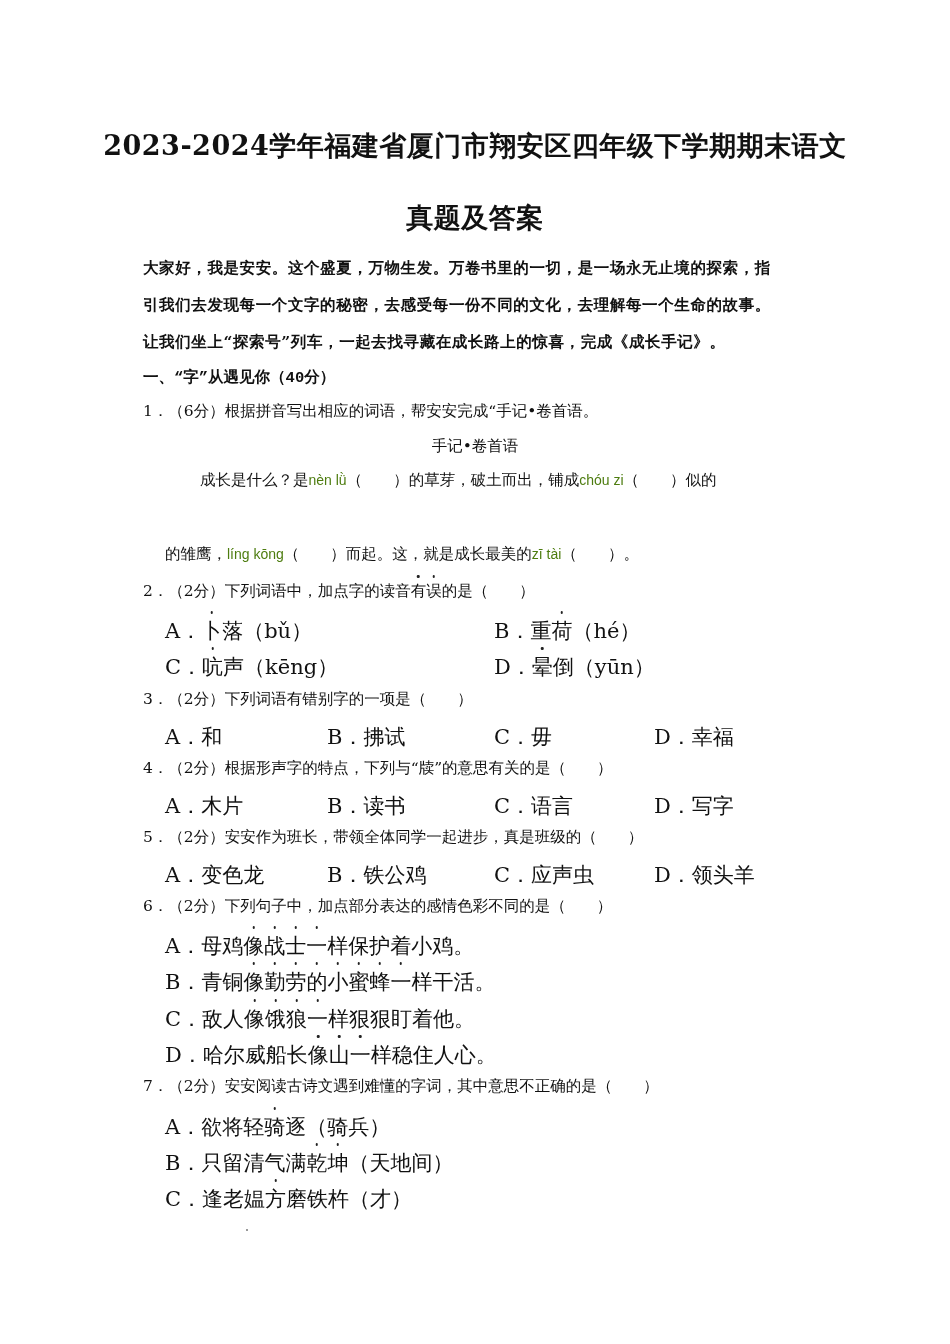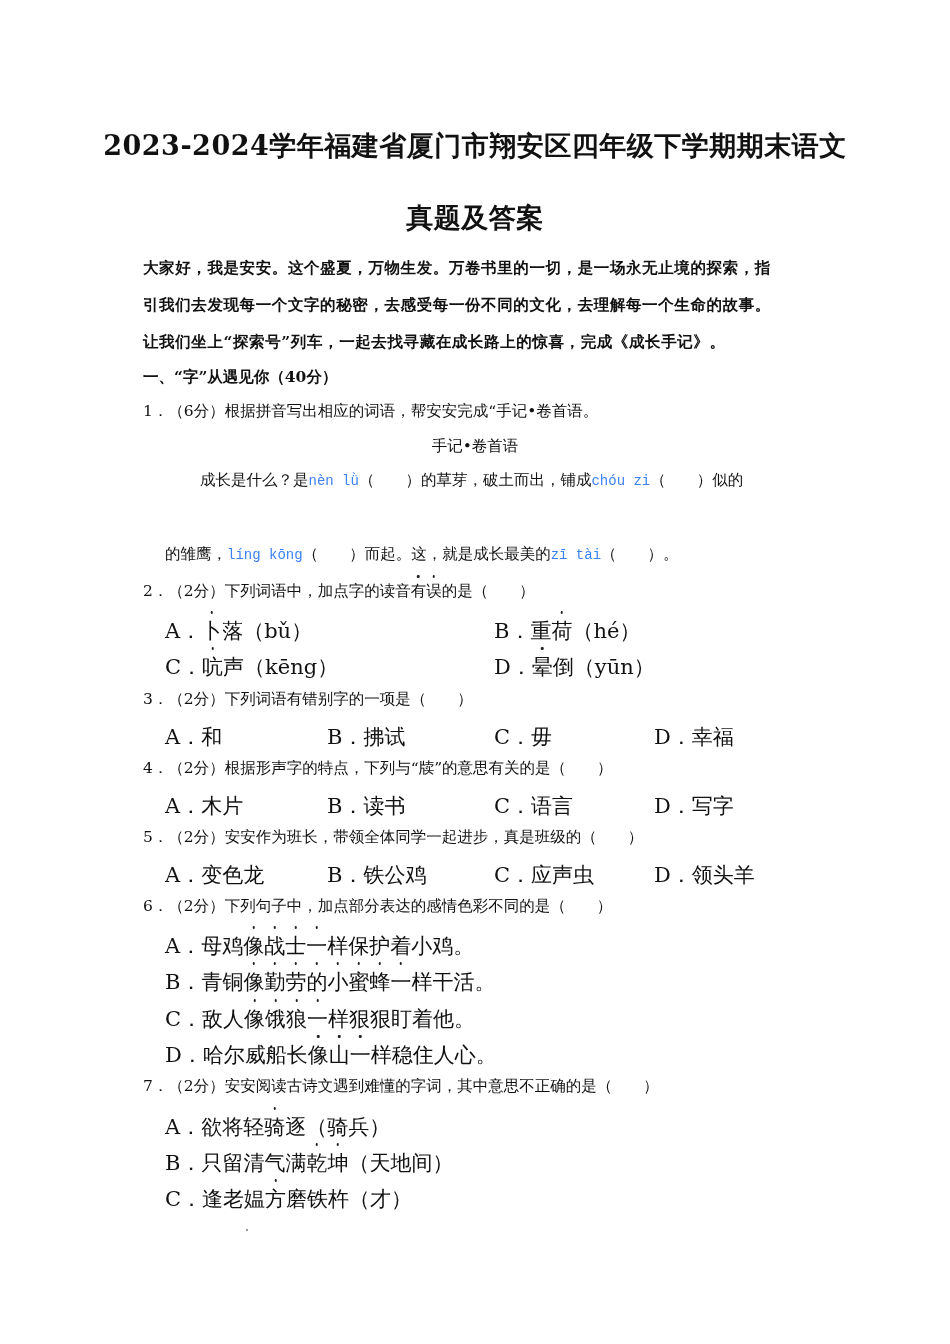--- a/index.html
+++ b/index.html
@@ -12,27 +12,27 @@
     .title {
       position: absolute; left: 0; width: 950px; text-align: center;
       font-family: "DejaVu Serif", serif; font-weight: bold; font-size: 27px;
       letter-spacing: 0.5px; color: #111;
     }
     .t1 { top: 128px; }
     .t2 { top: 200px; }
     .line {
       position: absolute; white-space: nowrap; font-size: 15.5px; color: #111;
     }
-    .bold { font-weight: bold; }
+    .bold { font-weight: bold; font-family: Liberation Mono, monospace; }
     .intro { left: 143px; font-size: 15.5px; font-weight: bold; letter-spacing: 0.6px; }
     .q { left: 143px; }
     .opt { position: absolute; white-space: nowrap; font-size: 21px; }
     .center { left: 0; width: 950px; text-align: center; }
     .para { left: 165px; }
-    .pinyin { font-family: Liberation Mono, monospace; font-size: 14px; color: #3b82f6; }
+    .pinyin { font-family: Liberation Sans, sans-serif; font-size: 14px; color: #4d7c0f; }
     .dot { position: relative; display: inline-block; }
     .dot::before {
       content: ""; position: absolute; left: 50%; top: -6px; width: 2.5px; height: 2.5px;
       background: #222; border-radius: 50%; transform: translateX(-50%);
     }
     .stray { position: absolute; left: 246px; top: 1229px; width: 2px; height: 2px; background: #999; }
   </style>
 </head>
 <body>
 

